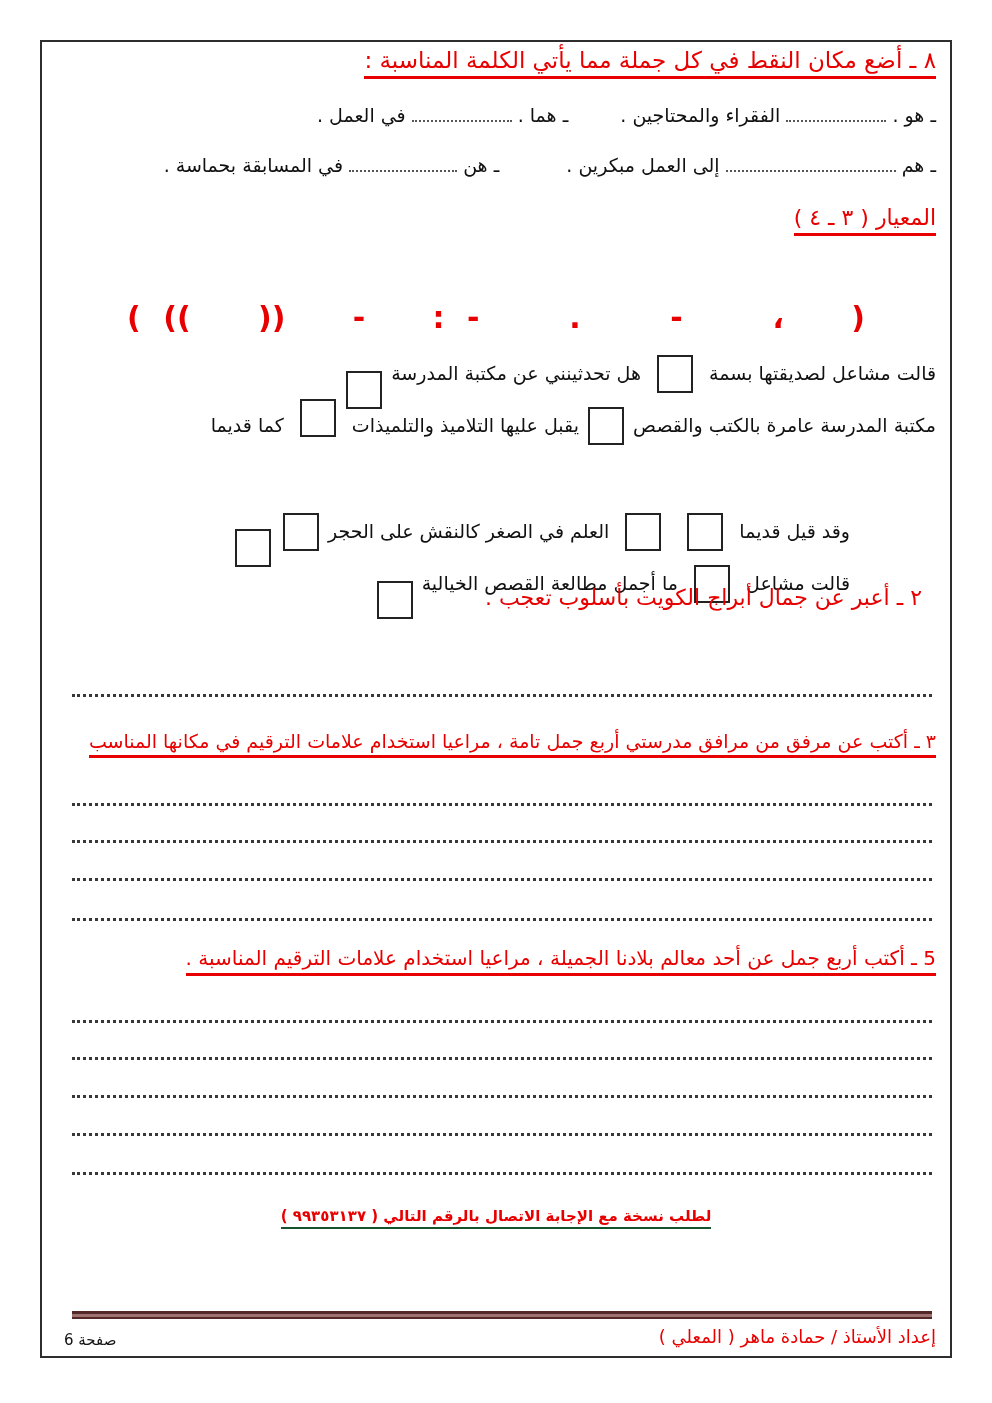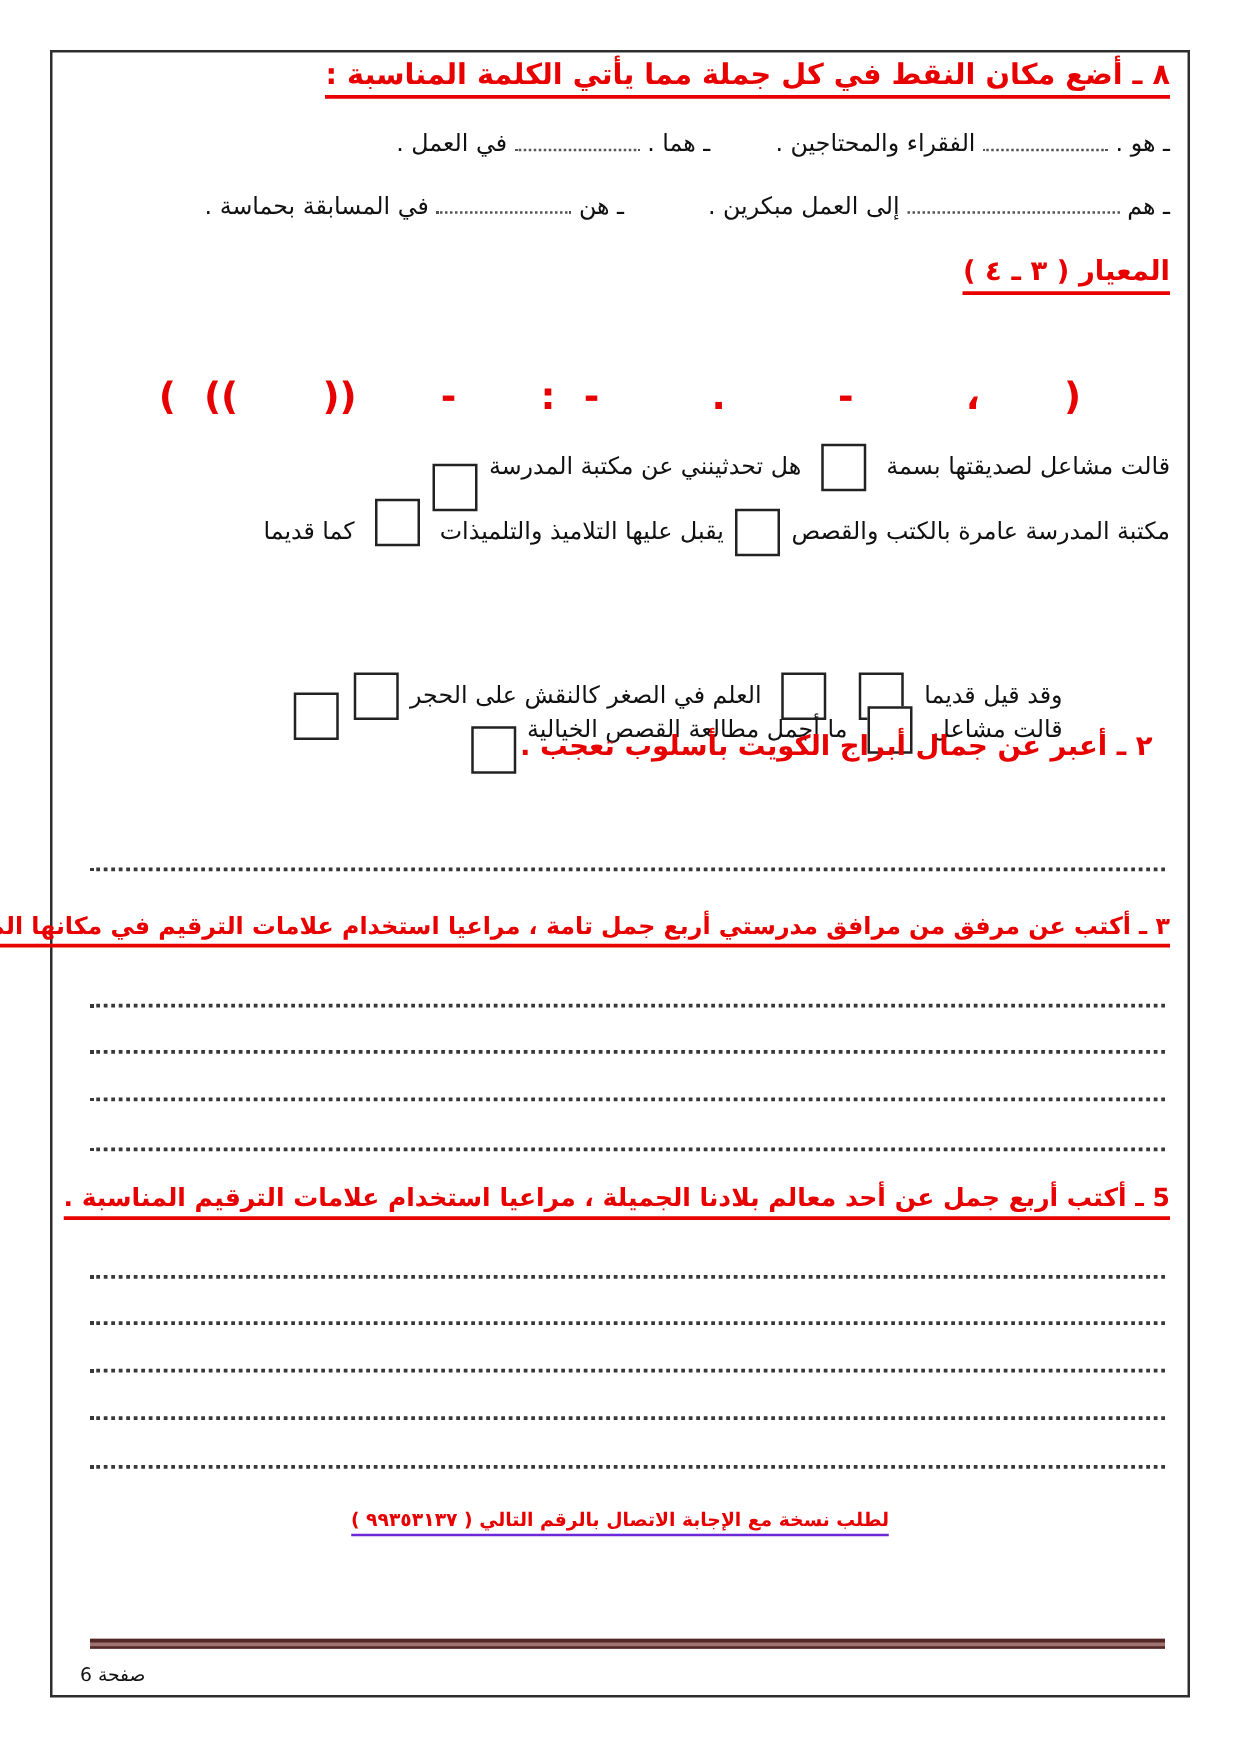--- a/index.html
+++ b/index.html
@@ -7,21 +7,21 @@
     width:992px;height:1403px;position:relative;
     font-family:"DejaVu Sans", sans-serif;
     color:#1a1a1a;
   }
   .sheet{
     position:absolute;left:40px;top:40px;width:908px;height:1314px;
     border:2px solid #2e2e2e;background:#ffffff;
   }
   .abs{position:absolute;}
   .rtl{direction:rtl;text-align:right;white-space:nowrap;}
-  .red-h{color:#e80000;font-weight:bold;}
+  .red-h{color:#e80000;font-weight:normal;}
   .u{display:inline-block;border-bottom:3px solid #e80000;padding-bottom:3px;}
   .body-txt{font-size:19px;color:#111;}
   .dotfill{display:inline-block;height:14px;border-bottom:2px dotted #555;vertical-align:baseline;}
   .w100{width:100px;} .w170{width:170px;} .w108{width:108px;}
   .gap{display:inline-block;height:1px;}
   .g40{width:40px;} .g55{width:55px;}
   .bx{
     display:inline-block;width:32px;height:34px;border:2px solid #222;
     background:#fff;vertical-align:middle;margin:0 10px;
   }
@@ -34,21 +34,21 @@
     text-align:center;left:0;right:0;
   }
   .aline{height:0;border-bottom:3px dotted #383838;left:30px;right:18px;}
   .foot-rule{
     left:30px;right:18px;height:3px;background:#a07373;
     border-top:3px solid #552828;border-bottom:2px solid #552828;
   }
   .contact{
     left:0;right:0;text-align:center;font-size:15px;font-weight:bold;color:#e80000;
   }
-  .contact span{border-bottom:2px solid #6d28d9;padding-bottom:2px;direction:rtl;unicode-bidi:isolate;}
+  .contact span{border-bottom:2px solid #14532d;padding-bottom:2px;direction:rtl;unicode-bidi:isolate;}
 </style>
 </head>
 <body>
 
 <div class="sheet">
 
   <div class="abs rtl" style="top:5px;right:14px;">
     <span class="red-h u" style="font-size:23px;">٨ ـ أضع مكان النقط في كل جملة مما يأتي الكلمة المناسبة :</span>
   </div>
 
@@ -88,21 +88,21 @@
 
   <div class="abs rtl body-txt" style="top:365px;right:14px;">
     <span>مكتبة المدرسة عامرة بالكتب والقصص</span>
     <span class="bx tight"></span>
     <span>يقبل عليها التلاميذ والتلميذات</span>
     <span class="bx hi"></span>
     <span>كما قديما</span>
   </div>
 
 
-  <div class="abs rtl body-txt" style="top:471px;right:100px;margin-top:25px;">
+  <div class="abs rtl body-txt" style="top:471px;right:100px;">
     <span>وقد قيل قديما</span>
     <span class="bx"></span>
     <span class="bx"></span>
     <span>العلم في الصغر كالنقش على الحجر</span>
     <span class="bx tight"></span>
     <span class="bx low tight"></span>
   </div>
 
   <div class="abs rtl body-txt" style="top:523px;right:100px;">
     <span>قالت مشاعل</span>
@@ -135,15 +135,16 @@
   <div class="abs aline" style="top:1053px;"></div>
   <div class="abs aline" style="top:1091px;"></div>
   <div class="abs aline" style="top:1130px;"></div>
 
   <div class="abs contact" style="top:1165px;">
     <span>لطلب نسخة مع الإجابة الاتصال بالرقم التالي ( ٩٩٣٥٣١٣٧ )</span>
   </div>
 
   <div class="abs foot-rule" style="top:1269px;"></div>
 
+  <div class="abs rtl" style="top:1284px;right:14px;font-size:18px;color:#e80000;">إعداد الأستاذ / حمادة ماهر ( المعلي )</div>
   <div class="abs rtl" style="top:1289px;left:22px;font-size:15px;color:#111;">صفحة 6</div>
 
 </div>
 
 </body></html>

